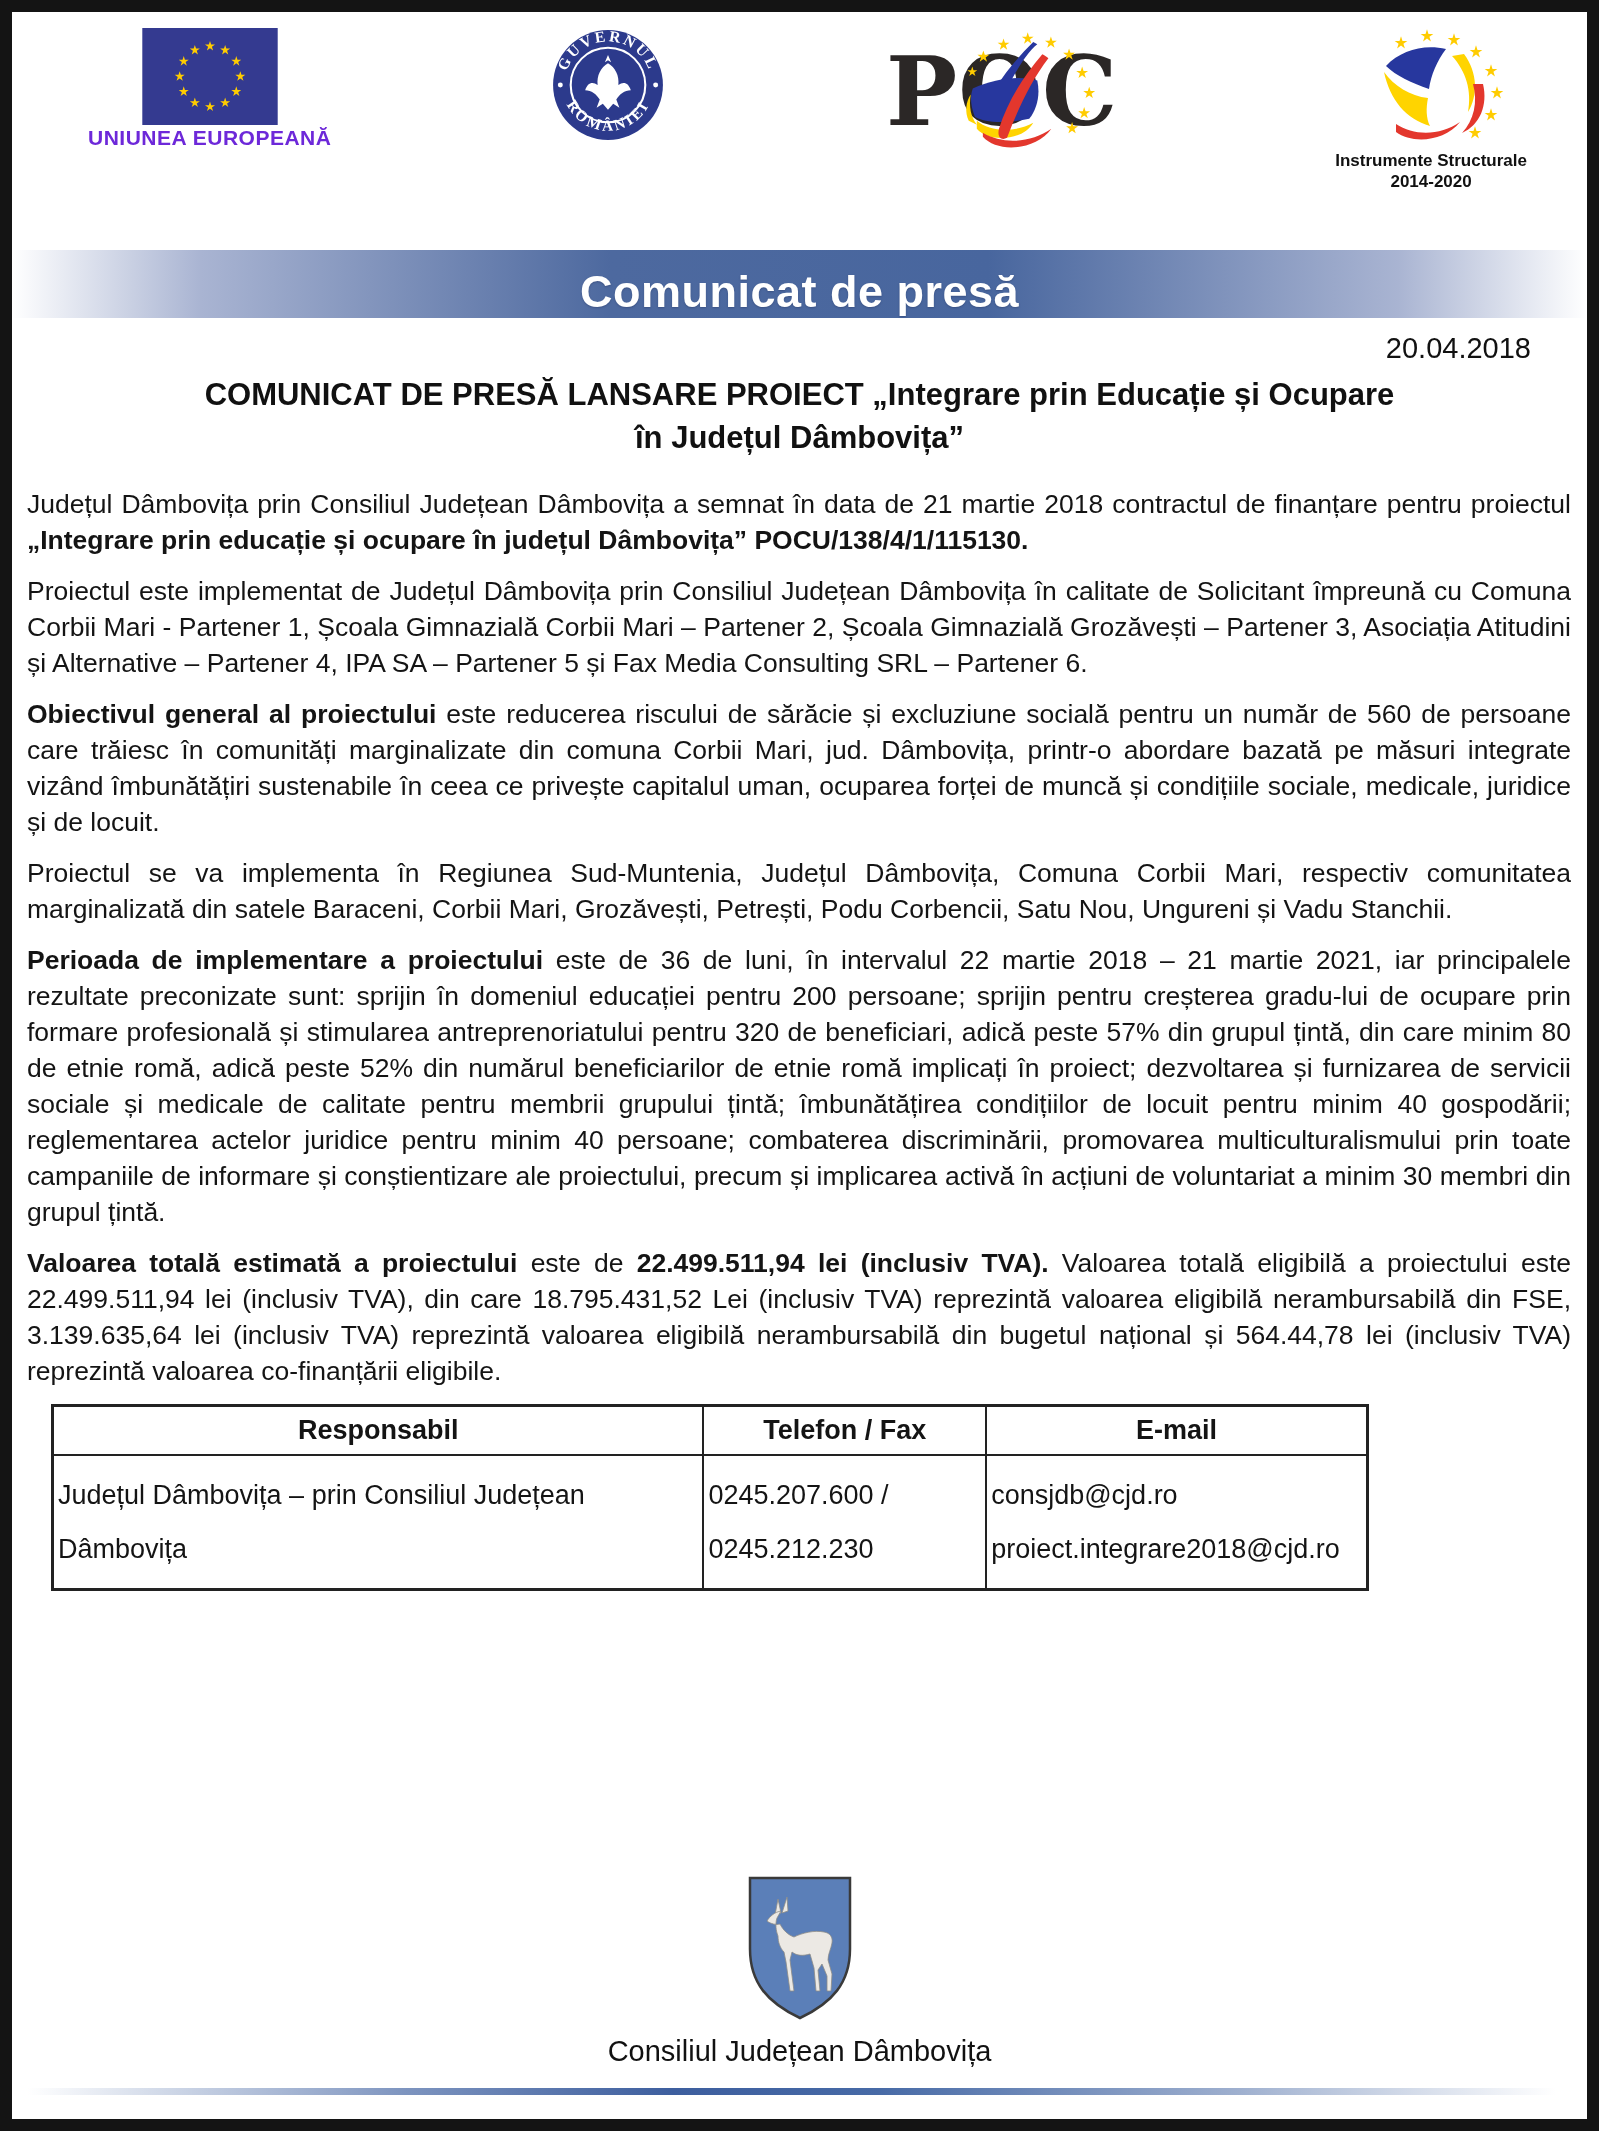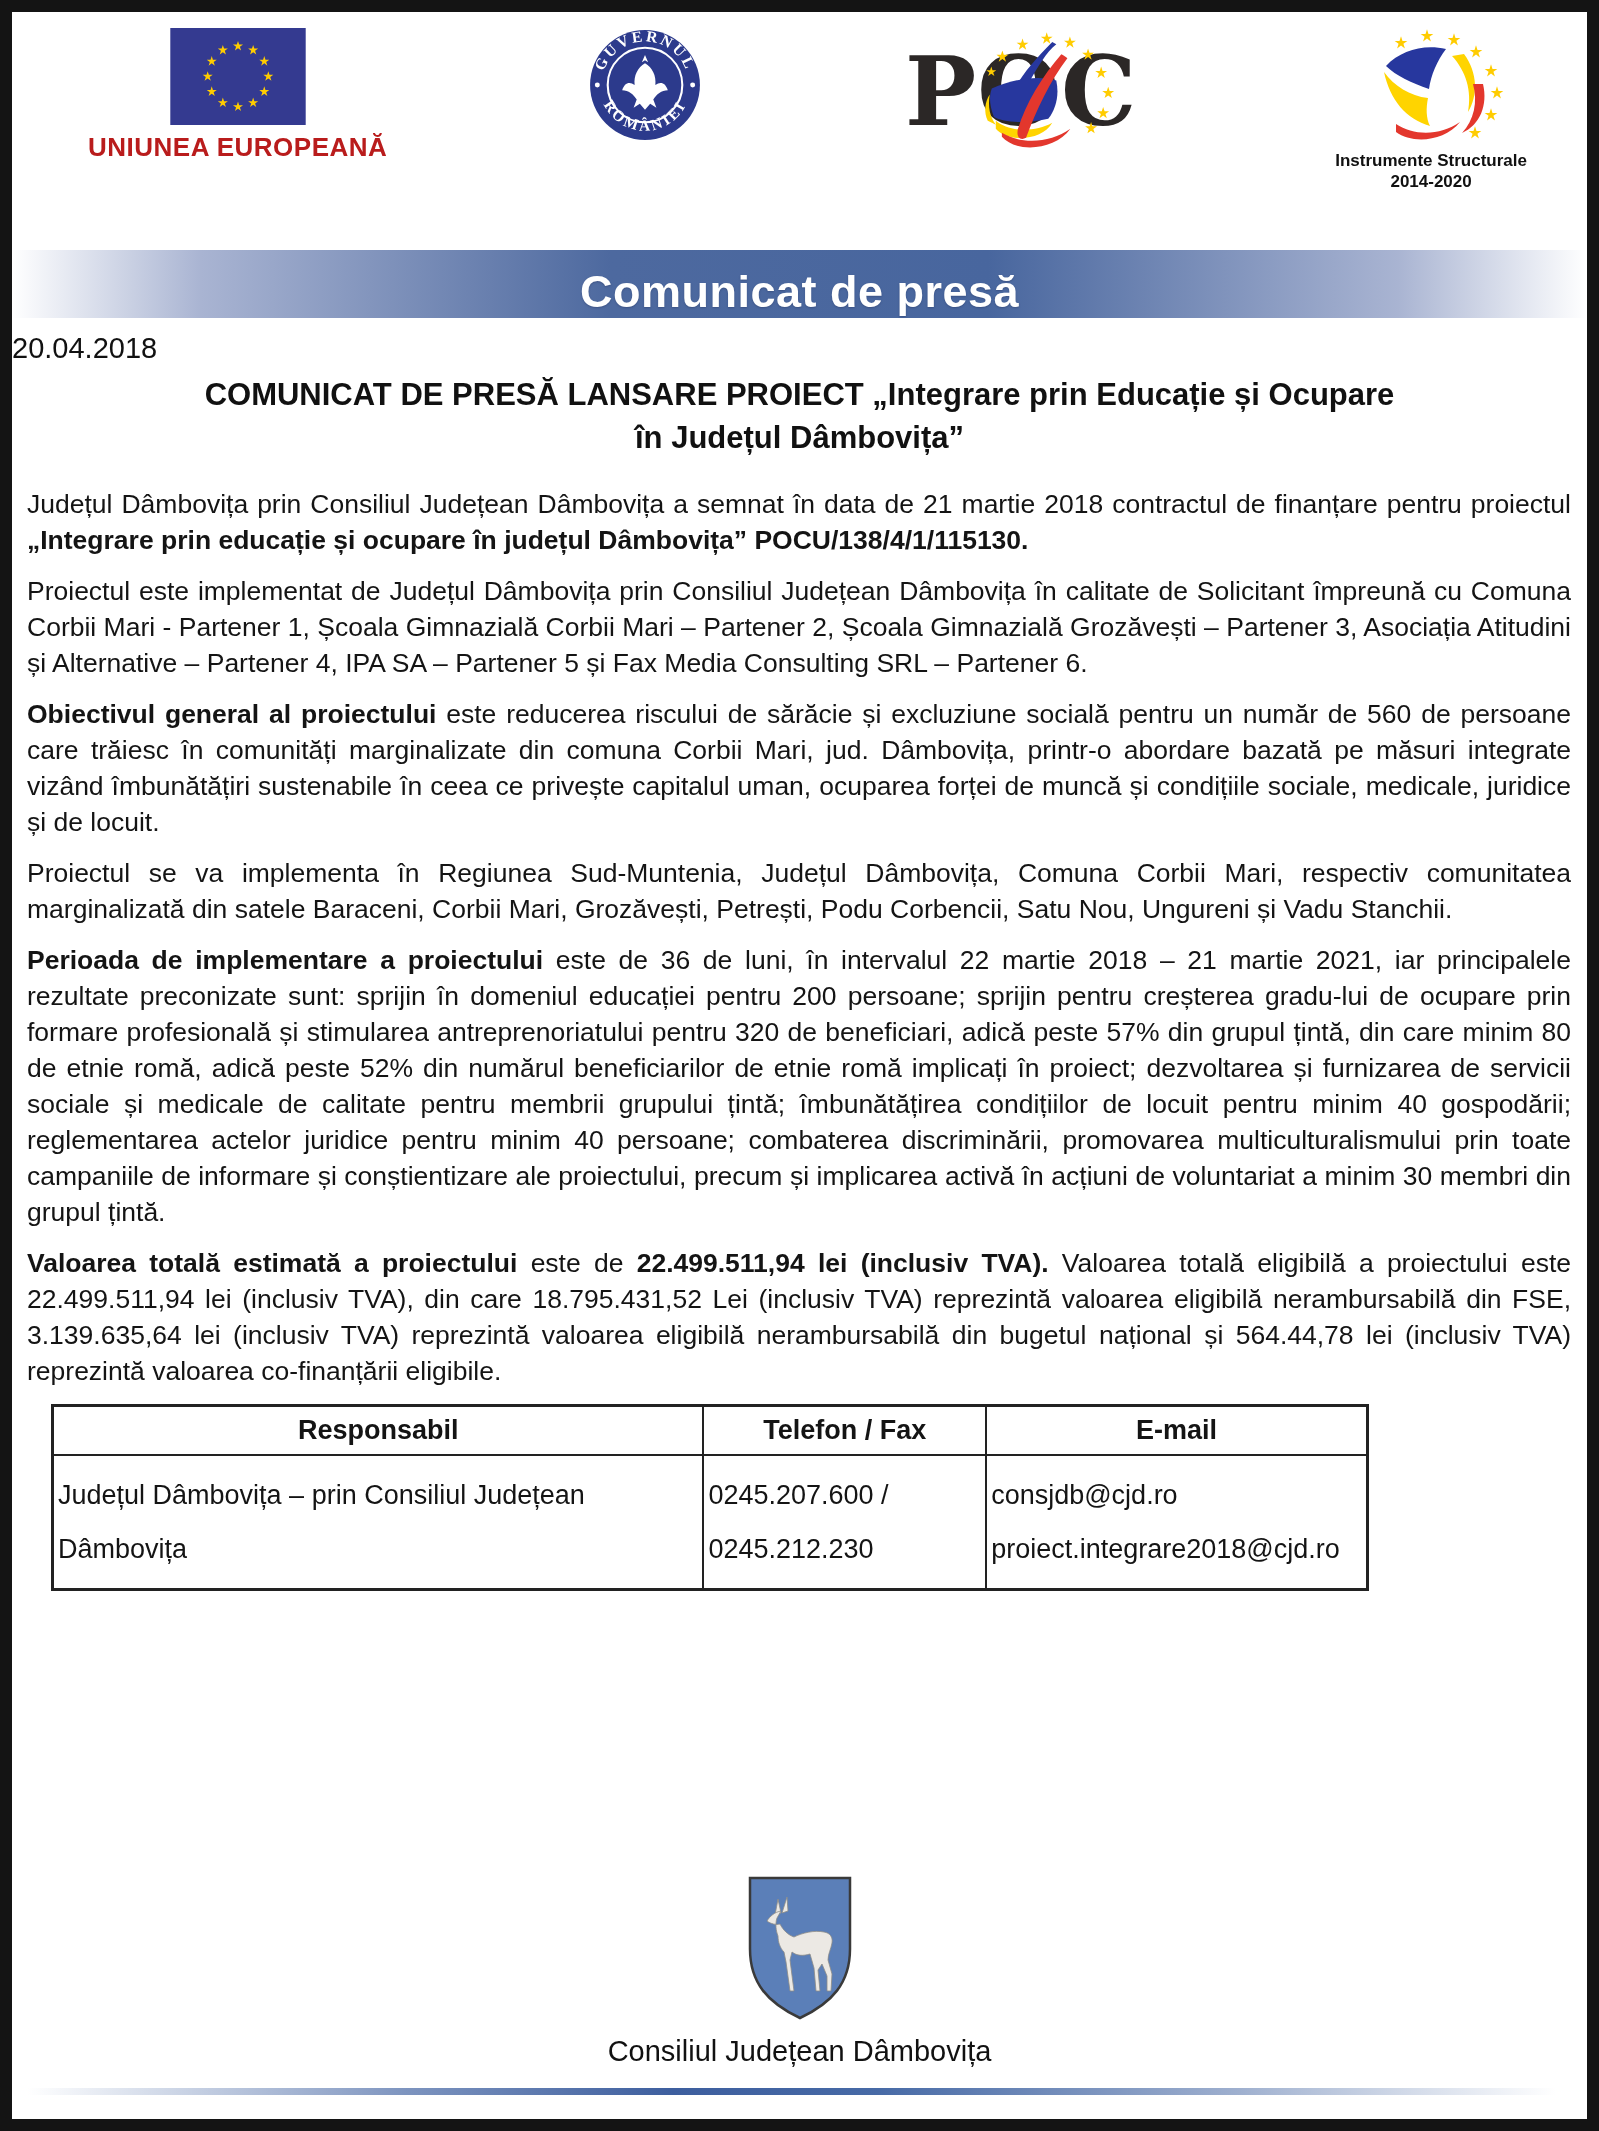--- a/index.html
+++ b/index.html
@@ -15,38 +15,38 @@
   }
   
   .logos{
     display:flex;align-items:flex-start;
     padding:16px 60px 0 76px;
     height:168px;box-sizing:border-box;
     justify-content:space-between;
   }
   .logo-block{display:flex;flex-direction:column;align-items:center;}
   .eu-label{
-    margin-top:7px;font-size:26px;font-weight:bold;color:#b91c1c;letter-spacing:.5px;
+    margin-top:1px;font-size:21px;font-weight:bold;color:#6d28d9;letter-spacing:.5px;
   }
   .is-label{
     margin-top:4px;font-size:17px;font-weight:bold;color:#111;text-align:center;line-height:1.25;
   }
   
   .banner{
     margin-top:70px;height:68px;
     background:linear-gradient(90deg,#ffffff 0%,#a9b4d2 12%,#4d699f 38%,#48669e 62%,#a9b4d2 88%,#ffffff 100%);
     display:flex;align-items:flex-end;justify-content:center;
   }
   .banner-title{
     color:#ffffff;font-size:45px;font-weight:bold;letter-spacing:.5px;
     text-shadow:0 1px 2px rgba(30,40,80,.35);
   }
   
   .date-line{
-    margin-top:14px;padding-right:56px;text-align:left;font-size:29px;color:#111;
+    margin-top:14px;padding-right:56px;text-align:right;font-size:29px;color:#111;
   }
   .doc-heading{
     margin-top:8px;text-align:center;font-size:31px;font-weight:bold;line-height:1.4;color:#111;
     padding:0 90px;
   }
   
   .body-text{padding:26px 16px 0 15px;}
   .body-text p{
     margin:0 0 15px 0;font-size:26.5px;line-height:36px;text-align:justify;color:#141414;
   }

